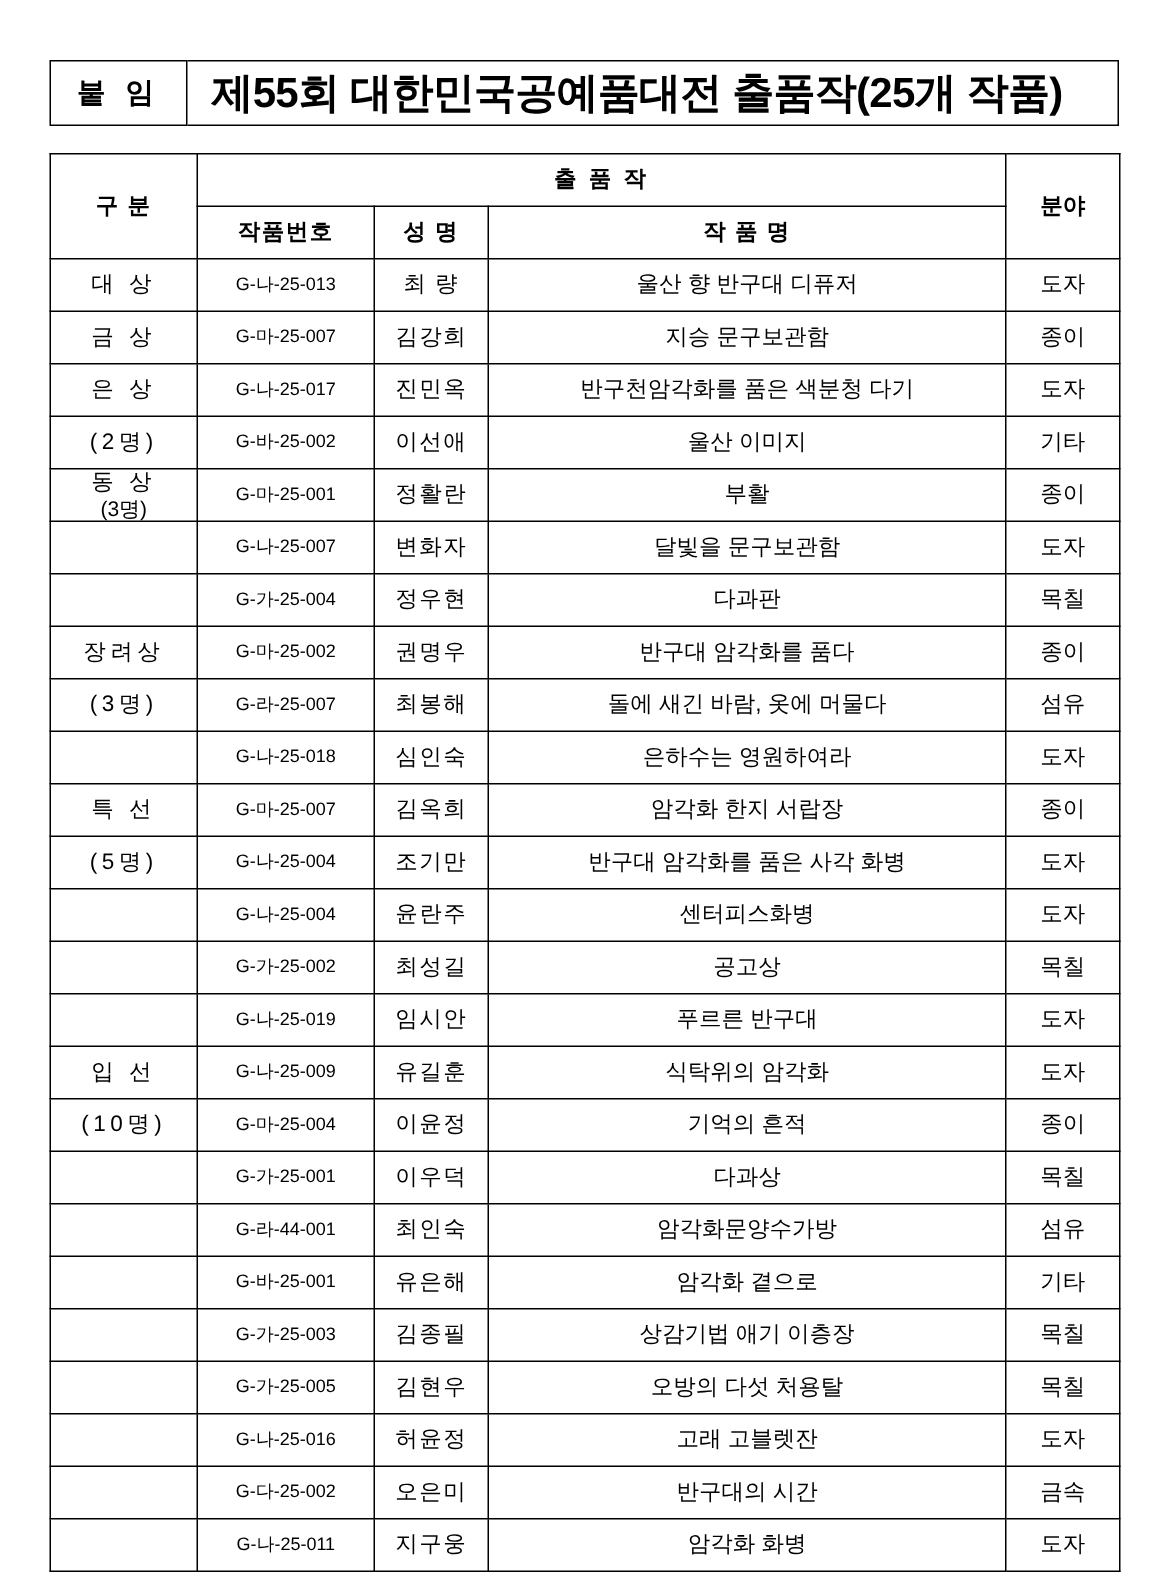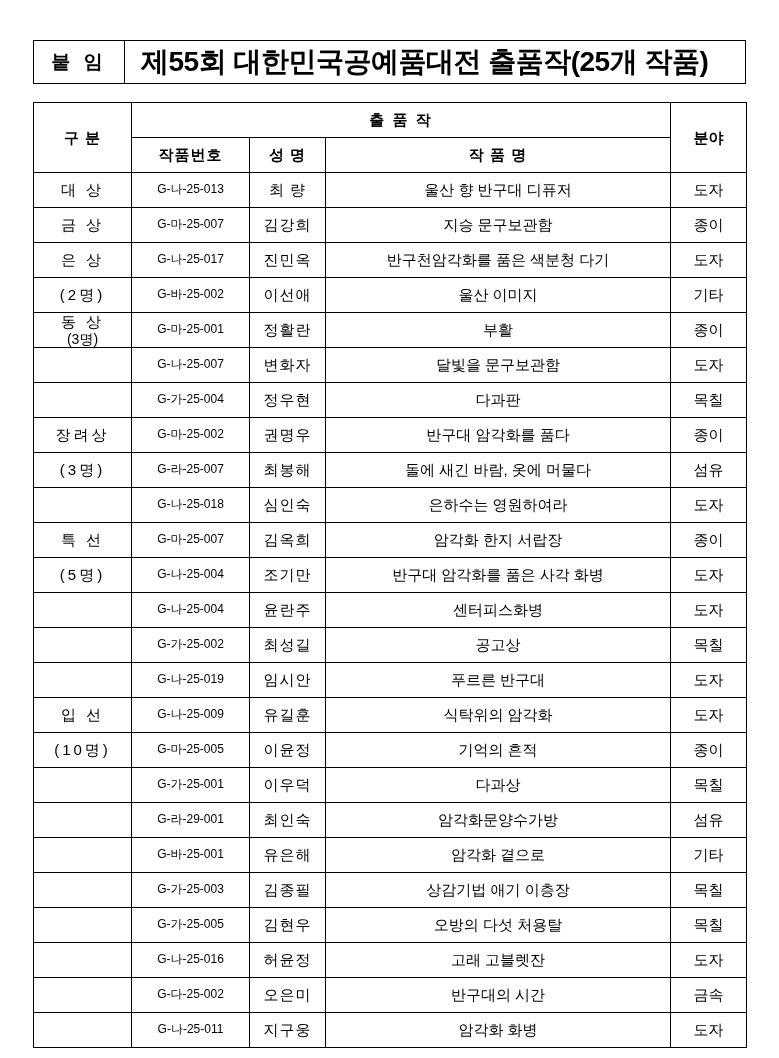--- a/index.html
+++ b/index.html
@@ -275,39 +275,39 @@
           </td>
           <td class="no-cell">G-나-25-009</td>
           <td class="pname">유길훈</td>
           <td class="workname">식탁위의 암각화</td>
           <td>도자</td>
         </tr>
         <tr>
           <td class="divcell">
             <span class="line1">(10명)</span>
           </td>
-          <td class="no-cell">G-마-25-005</td>
+          <td class="no-cell">G-마-25-004</td>
           <td class="pname">이윤정</td>
           <td class="workname">기억의 흔적</td>
           <td>종이</td>
         </tr>
         <tr>
           <td class="divcell">
             <span class="line1"></span>
           </td>
           <td class="no-cell">G-가-25-001</td>
           <td class="pname">이우덕</td>
           <td class="workname">다과상</td>
           <td>목칠</td>
         </tr>
         <tr>
           <td class="divcell">
             <span class="line1"></span>
           </td>
-          <td class="no-cell">G-라-29-001</td>
+          <td class="no-cell">G-라-44-001</td>
           <td class="pname">최인숙</td>
           <td class="workname">암각화문양수가방</td>
           <td>섬유</td>
         </tr>
         <tr>
           <td class="divcell">
             <span class="line1"></span>
           </td>
           <td class="no-cell">G-바-25-001</td>
           <td class="pname">유은해</td>

